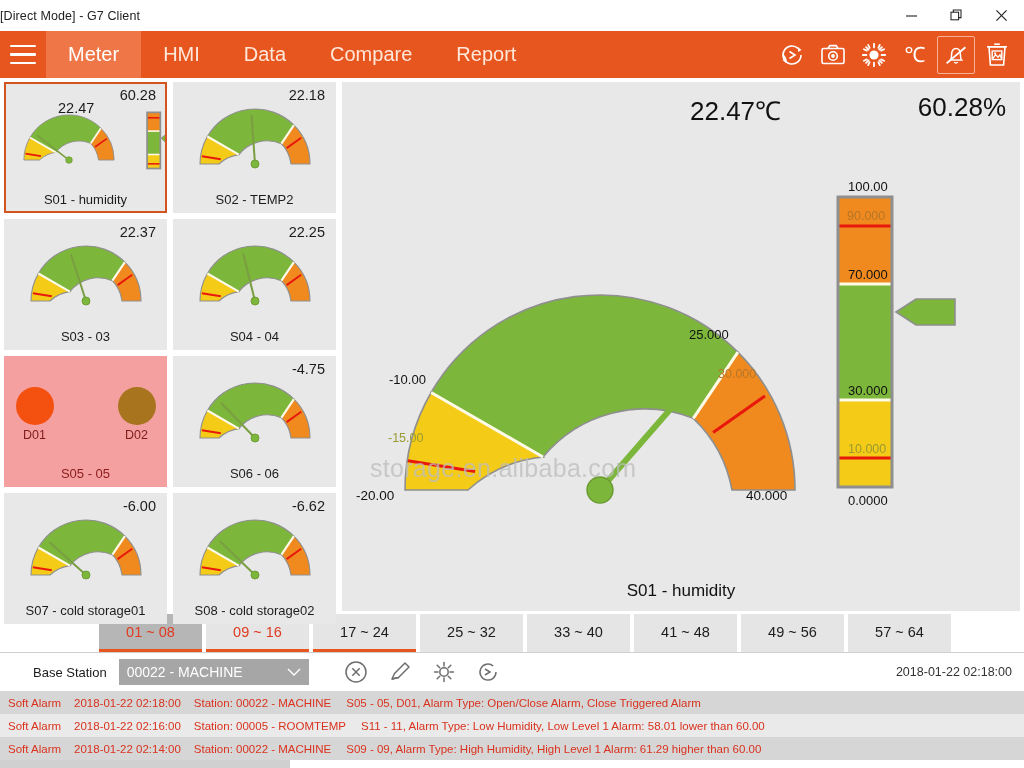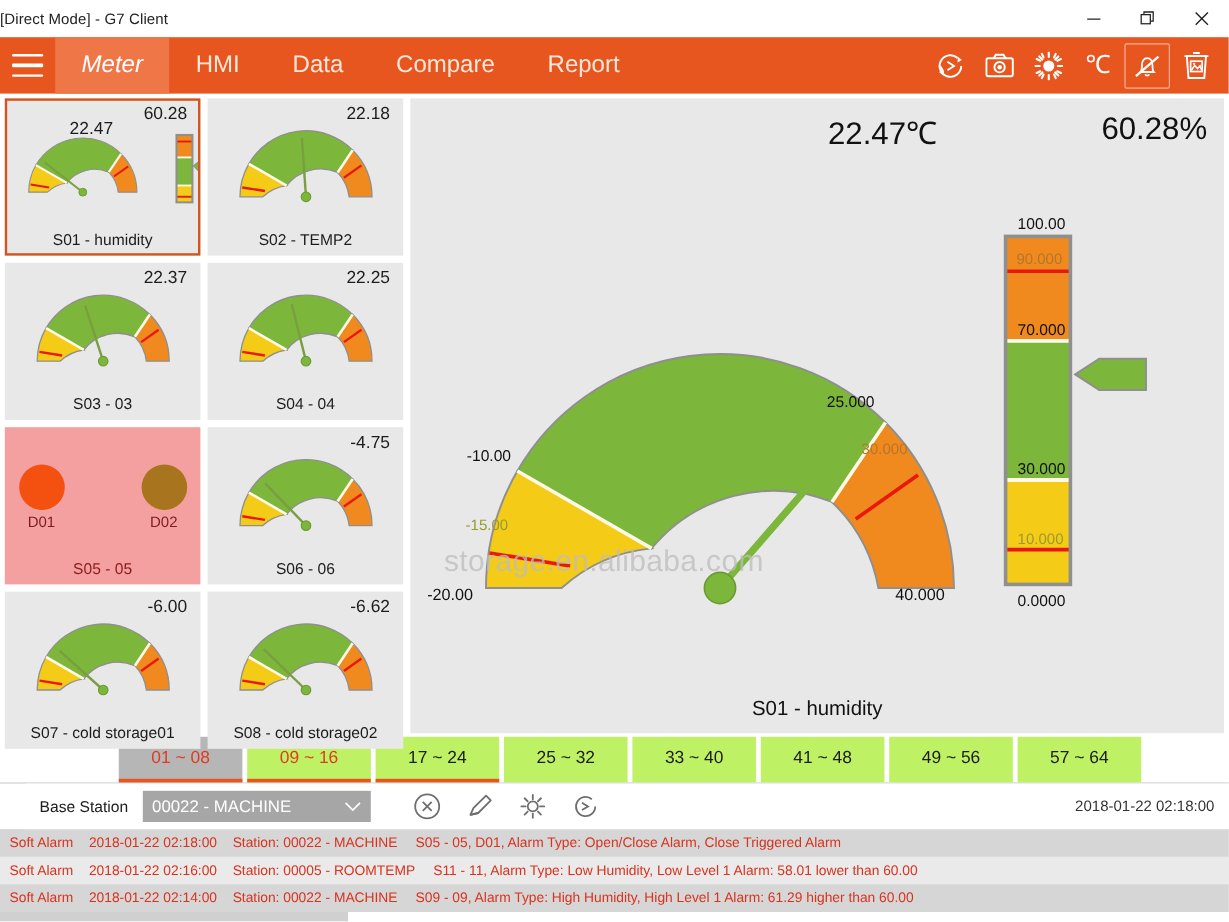--- a/index.html
+++ b/index.html
@@ -33,21 +33,21 @@
   .hamburger {
     width: 46px; display: flex; flex-direction: column; align-items: center;
     justify-content: center; gap: 6px; cursor: pointer;
   }
   .hamburger span { display: block; width: 26px; height: 2.5px; background: #fff; border-radius: 1px; }
   .navtabs { display: flex; align-items: stretch; }
   .navtab {
     display: flex; align-items: center; justify-content: center;
     color: #ffe7da; font-size: 20px; padding: 0 22px; cursor: pointer; white-space: nowrap;
   }
-  .navtab.active { background: #ef7646; color: #ffffff; font-style: italic; }
+  .navtab.active { background: #ef7646; color: #ffffff; }
   .navicons { margin-left: auto; display: flex; align-items: center; padding-right: 8px; gap: 3px; }
   .navicon {
     width: 38px; height: 38px; display: flex; align-items: center; justify-content: center;
     cursor: pointer; border: 1.5px solid transparent; border-radius: 2px;
     color: #ffffff; font-size: 20px;
   }
   .navicon.boxed { border-color: #f7b096; }
   .navicon svg { display: block; }
   .navicon .unit { font-size: 21px; line-height: 1; font-family: "Liberation Sans", sans-serif; }
 
@@ -97,21 +97,21 @@
   }
   .gauge-wrap { position: absolute; left: 0; top: 30px; width: 520px; height: 500px; }
   .barmeter { position: absolute; right: 40px; top: 95px; }
 
   
   .pagetabs {
     flex: 0 0 42px; display: flex; align-items: flex-end; padding-left: 99px;
     background: #ffffff; gap: 4px; border-bottom: 1px solid #cfcfcf;
   }
   .ptab {
-    width: 103px; height: 38px; background: #bef264; display: flex;
+    width: 103px; height: 38px; background: #e5e5e5; display: flex;
     align-items: center; justify-content: center; font-size: 14.5px; color: #1c1c1c;
     cursor: pointer; border-bottom: 3px solid transparent;
   }
   .ptab.active { background: #b6b6b6; }
   .ptab.alarmtab { color: #e03a21; }
   .ptab.underline { border-bottom-color: #e8561f; }
 
   
   .statusbar {
     flex: 0 0 38px; display: flex; align-items: center; background: #ffffff;

